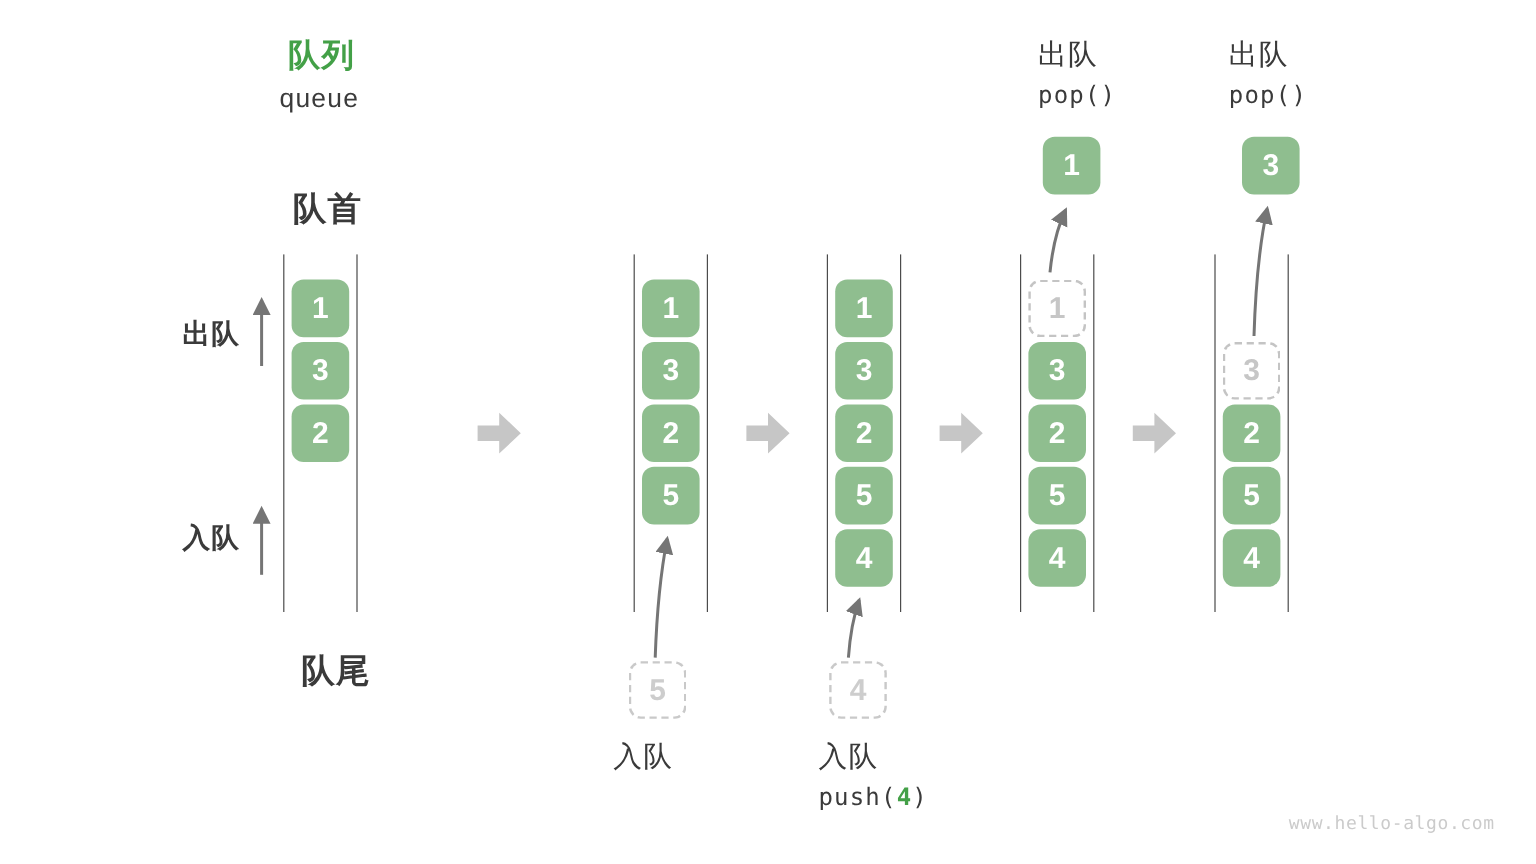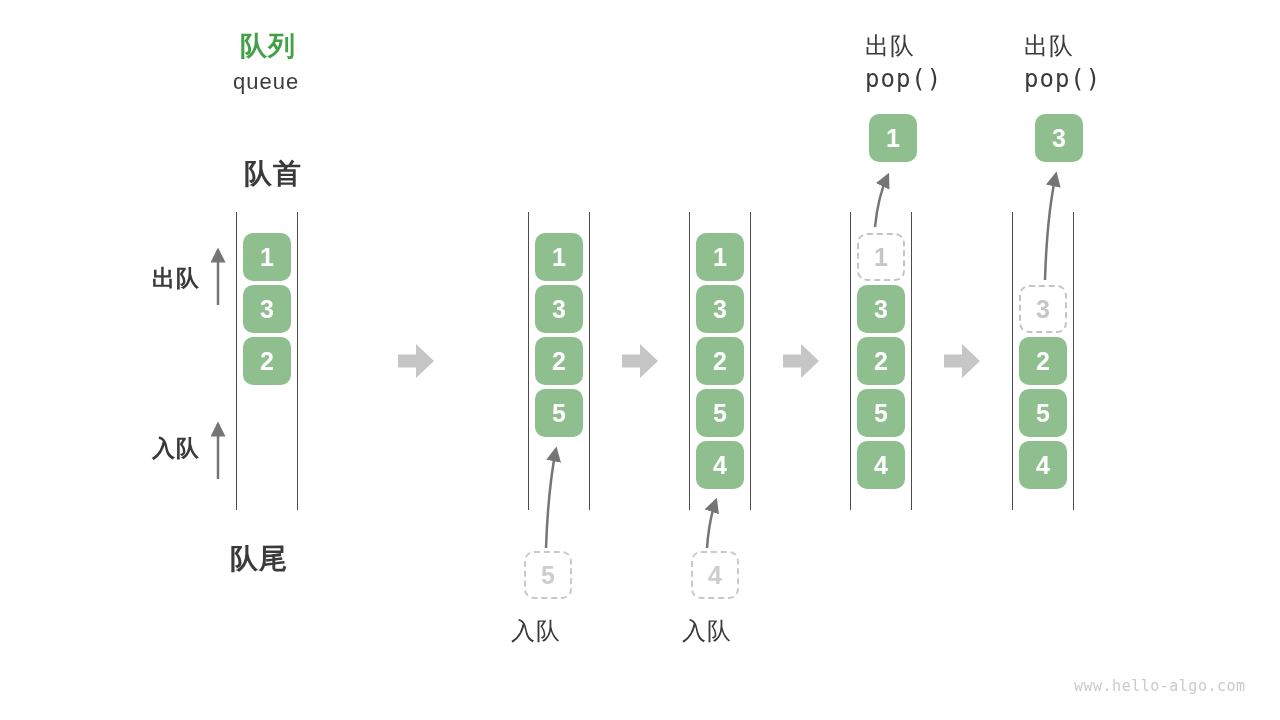--- a/index.html
+++ b/index.html
@@ -13,21 +13,21 @@
   }
   html,body{margin:0;padding:0;background:#fff;}
   .canvas{
     position:relative;width:1280px;height:720px;background:#ffffff;overflow:hidden;
     font-family:"Liberation Sans","DejaVu Sans",sans-serif;color:var(--text-dark);
   }
   .title-zh{position:absolute;left:240px;top:28px;font-size:27px;font-weight:bold;color:var(--accent-green);letter-spacing:1px;}
   .title-en{position:absolute;left:233px;top:69px;font-size:22px;color:var(--text-dark);letter-spacing:1px;font-family:"Liberation Sans","DejaVu Sans",sans-serif;}
   .lbl{position:absolute;font-size:28px;font-weight:bold;color:#3A3A3A;letter-spacing:1px;}
   .lbl.front{left:244px;top:155px;}
-  .lbl.rear{left:230px;top:540px;}
+  .lbl.rear{left:251px;top:540px;}
   .side-lbl{position:absolute;font-size:23px;font-weight:bold;color:#3A3A3A;letter-spacing:1px;}
   .side-lbl.dequeue{left:152px;top:263px;}
   .side-lbl.enqueue{left:152px;top:433px;}
 
   .column{
     position:absolute;top:212px;width:62px;height:298px;box-sizing:border-box;
     border-left:1.5px solid var(--rail);border-right:1.5px solid var(--rail);
   }
   .cell{
     position:absolute;left:50%;transform:translateX(-50%);
@@ -42,21 +42,21 @@
   .staged,.popped{
     position:absolute;width:48px;height:48px;box-sizing:border-box;border-radius:10px;
     display:flex;align-items:center;justify-content:center;
     font-size:25px;font-weight:bold;
   }
   .staged{top:551px;background:#fff;border:2px dashed #C9C9C9;color:#CDCDCD;}
   .popped{top:114px;background:var(--box-green);color:#fff;}
 
   .op{position:absolute;}
   .op-label{font-size:24px;line-height:33px;color:#3A3A3A;letter-spacing:1px;}
-  .op-code{font-family:"DejaVu Sans Mono","Liberation Mono",monospace;font-size:24px;line-height:35px;color:#3A3A3A;letter-spacing:1px;}
+  .op-code{font-family:"DejaVu Sans Mono","Liberation Mono",monospace;font-size:20px;line-height:35px;color:#3A3A3A;letter-spacing:1px;}
   .op-code .arg{color:var(--accent-green);font-weight:bold;}
 
   .overlay{position:absolute;left:0;top:0;width:1280px;height:720px;pointer-events:none;}
 
   .watermark{
     position:absolute;left:1074px;top:677px;
     font-family:"DejaVu Sans Mono","Liberation Mono",monospace;
     font-size:15px;color:#CBCBCB;letter-spacing:0.5px;
   }
 </style>
@@ -131,20 +131,21 @@
   <div class="staged" style="left:691px">4</div>
 
   <div class="popped" style="left:869px">1</div>
   <div class="popped" style="left:1035px">3</div>
 
   <div class="op" style="left:511px;top:614px">
     <div class="op-label">入队</div>
   </div>
   <div class="op" style="left:682px;top:614px">
     <div class="op-label">入队</div>
+    <div class="op-code"><span>push(</span><span class="arg">4</span><span>)</span></div>
   </div>
   <div class="op" style="left:865px;top:29px">
     <div class="op-label">出队</div>
     <div class="op-code"><span>pop()</span><span class="arg"></span><span></span></div>
   </div>
   <div class="op" style="left:1024px;top:29px">
     <div class="op-label">出队</div>
     <div class="op-code"><span>pop()</span><span class="arg"></span><span></span></div>
   </div>
 

